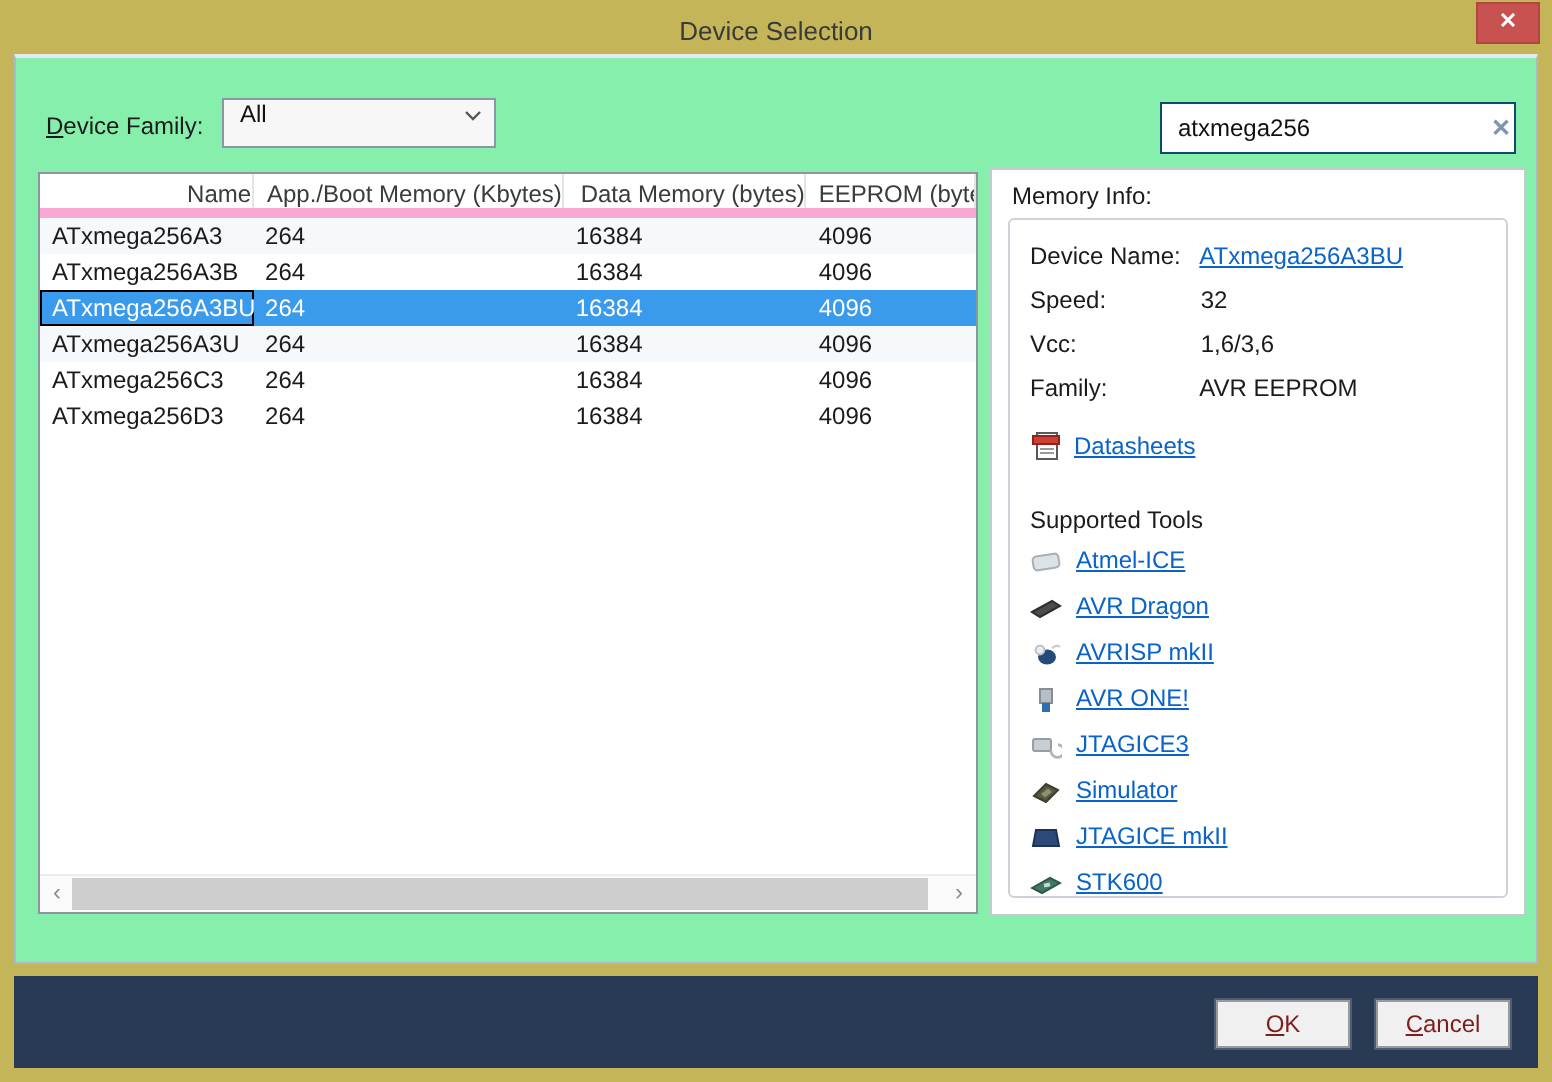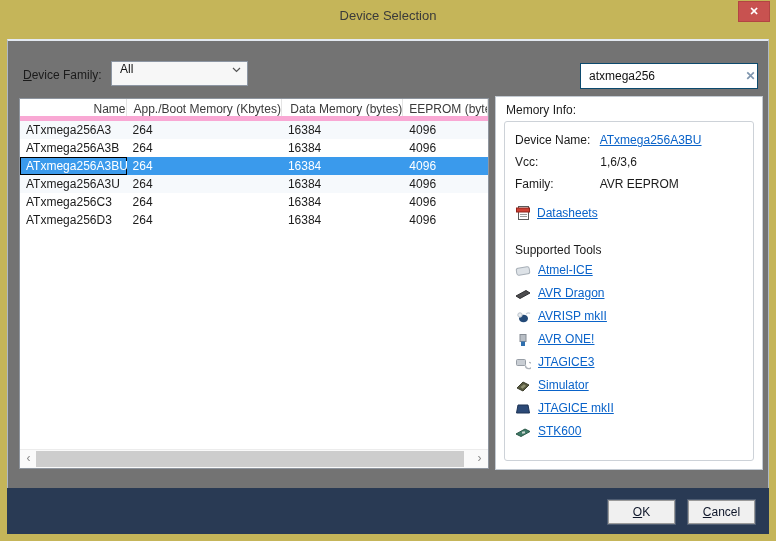--- a/index.html
+++ b/index.html
@@ -8,21 +8,21 @@
 
   .window { position:relative; width:776px; height:541px; background:#c5b559; overflow:hidden; }
 
   
   .titlebar { position:absolute; left:0; top:0; width:776px; height:33px; }
   .title-text { display:block; text-align:center; line-height:31px; font-size:13px; color:#3a3a3a; }
   .close-btn { position:absolute; right:6px; top:1px; width:32px; height:21px; background:#c85250; border:1px solid #b34543;
                color:#fff; text-align:center; line-height:19px; font-size:11px; font-weight:bold; cursor:pointer; }
 
   
-  .content { position:absolute; left:7px; top:39px; width:762px; height:455px; background:#737373;
+  .content { position:absolute; left:7px; top:27px; width:762px; height:455px; background:#86efac;
              border:1px solid #aeb9c7; border-top:2px solid #e3e9f1; }
 
   .lbl-family { position:absolute; left:15px; top:27px; line-height:14px; color:#1b1b1b; }
   .lbl-family::first-letter { text-decoration:underline; }
 
   .combo { position:absolute; left:103px; top:20px; width:137px; height:25px; background:#f7f7f7;
            border:1px solid #8d96a3; display:flex; align-items:flex-start; cursor:default; }
   .combo-value { flex:1; padding-left:8px; color:#111; }
   .combo-arrow { width:22px; text-align:center; }
 
@@ -59,21 +59,21 @@
   .ds-row { display:flex; align-items:center; gap:6px; margin:8px 0 0 10px; height:20px; }
   .tools-title { margin:20px 0 0 10px; color:#1b1b1b; }
   .tools { list-style:none; margin:6px 0 0 10px; }
   .tools li { display:flex; gap:7px; height:23px; }
   .ticon { width:16px; height:16px; flex:0 0 16px; }
 
   
   .footer { position:absolute; left:7px; top:488px; width:762px; height:46px; background:#293a54; }
   .btn { position:absolute; top:12px; width:67px; height:24px; background:#f0f0f0; border:1px solid #9a9a9a;
          box-shadow:0 0 0 1px rgba(255,255,255,0.18); text-align:center; cursor:pointer; }
-  .btn-label { display:block; line-height:22px; color:#0f172a; }
+  .btn-label { display:block; line-height:22px; color:#7f1d1d; }
   .btn-label::first-letter { text-decoration:underline; }
   .btn-ok { right:94px; } .btn-cancel { right:14px; }
 </style>
 </head>
 <body>
 
 <div class="window">
 
   <div class="titlebar">
     <span class="title-text">Device Selection</span>
@@ -153,20 +153,24 @@
     </div>
 
     <div class="panel">
       <span class="panel-title">Memory Info:</span>
       <div class="panel-box">
 
         <div class="fields">
           <div class="frow">
             <span class="flabel">Device Name:</span>
             <a class="lnk">ATxmega256A3BU</a>
+          </div>
+          <div class="frow">
+            <span class="flabel">Speed:</span>
+            <span>32</span>
           </div>
           <div class="frow">
             <span class="flabel">Vcc:</span>
             <span>1,6/3,6</span>
           </div>
           <div class="frow">
             <span class="flabel">Family:</span>
             <span>AVR EEPROM</span>
           </div>
         </div>

